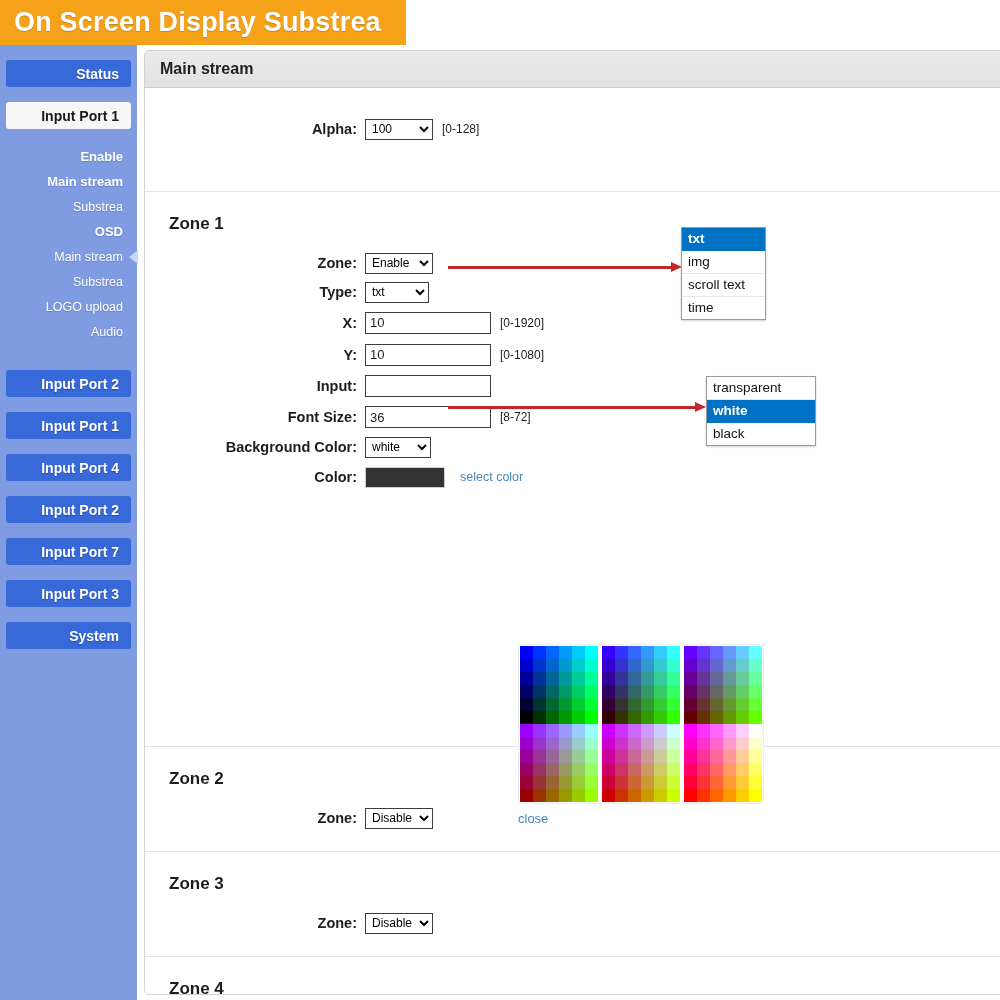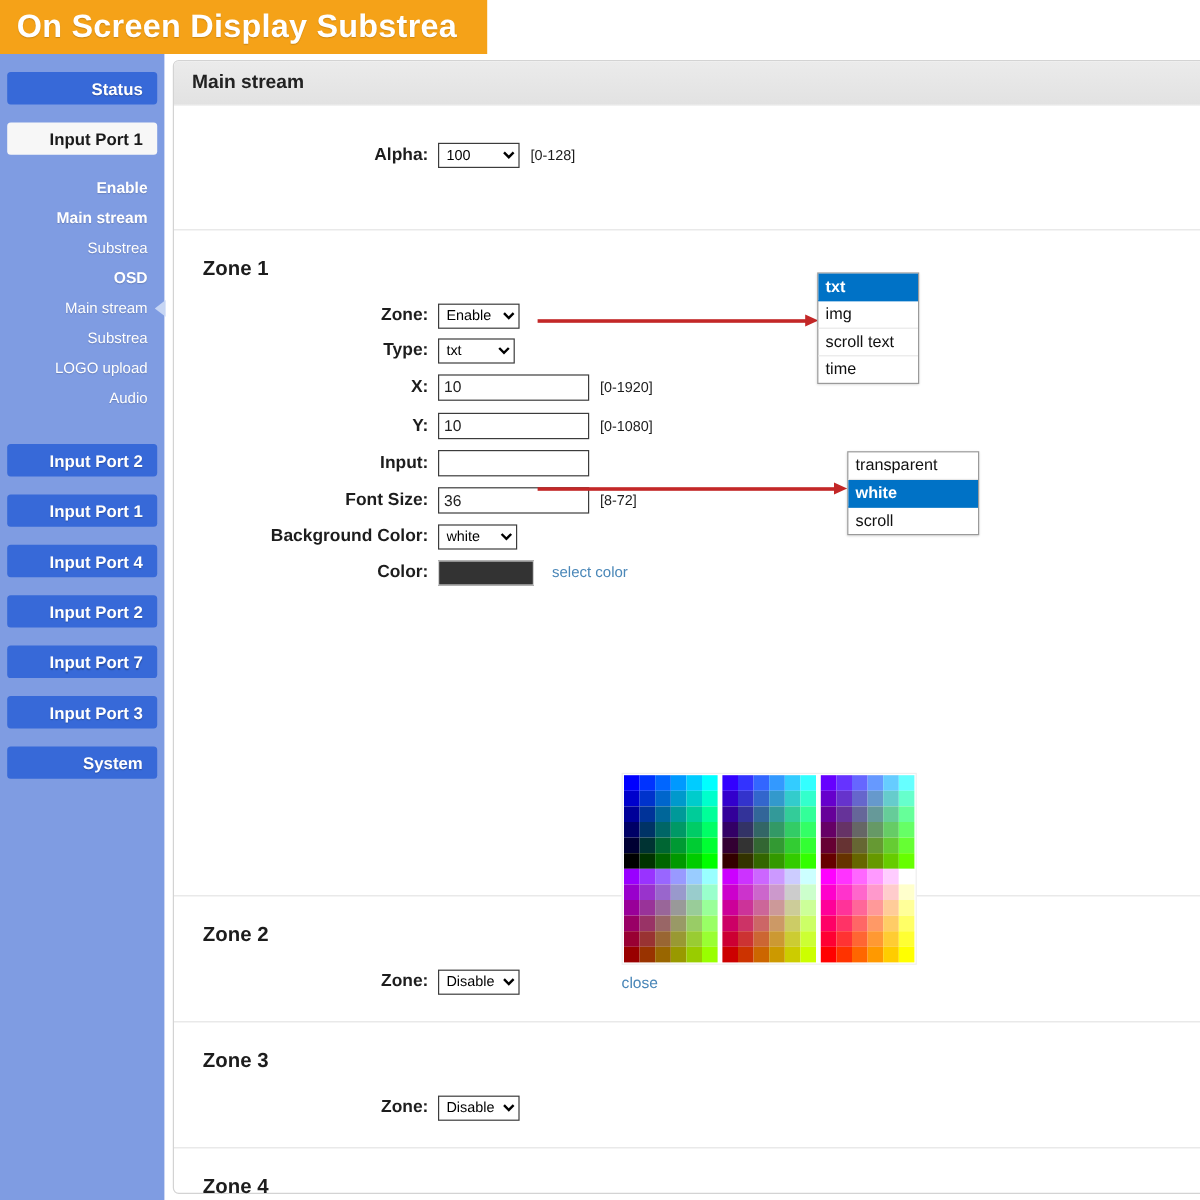--- a/index.html
+++ b/index.html
@@ -607,14 +607,14 @@
 <div class="optlist" style="left:681px; top:227px; width:85px;">
   <div class="opt sel">txt</div>
   <div class="opt">img</div>
   <div class="opt">scroll text</div>
   <div class="opt">time</div>
 </div>
 
 <div class="optlist" style="left:706px; top:376px; width:110px;">
   <div class="opt">transparent</div>
   <div class="opt sel">white</div>
-  <div class="opt">scroll</div>
+  <div class="opt">black</div>
 </div>
 
 </body></html>

